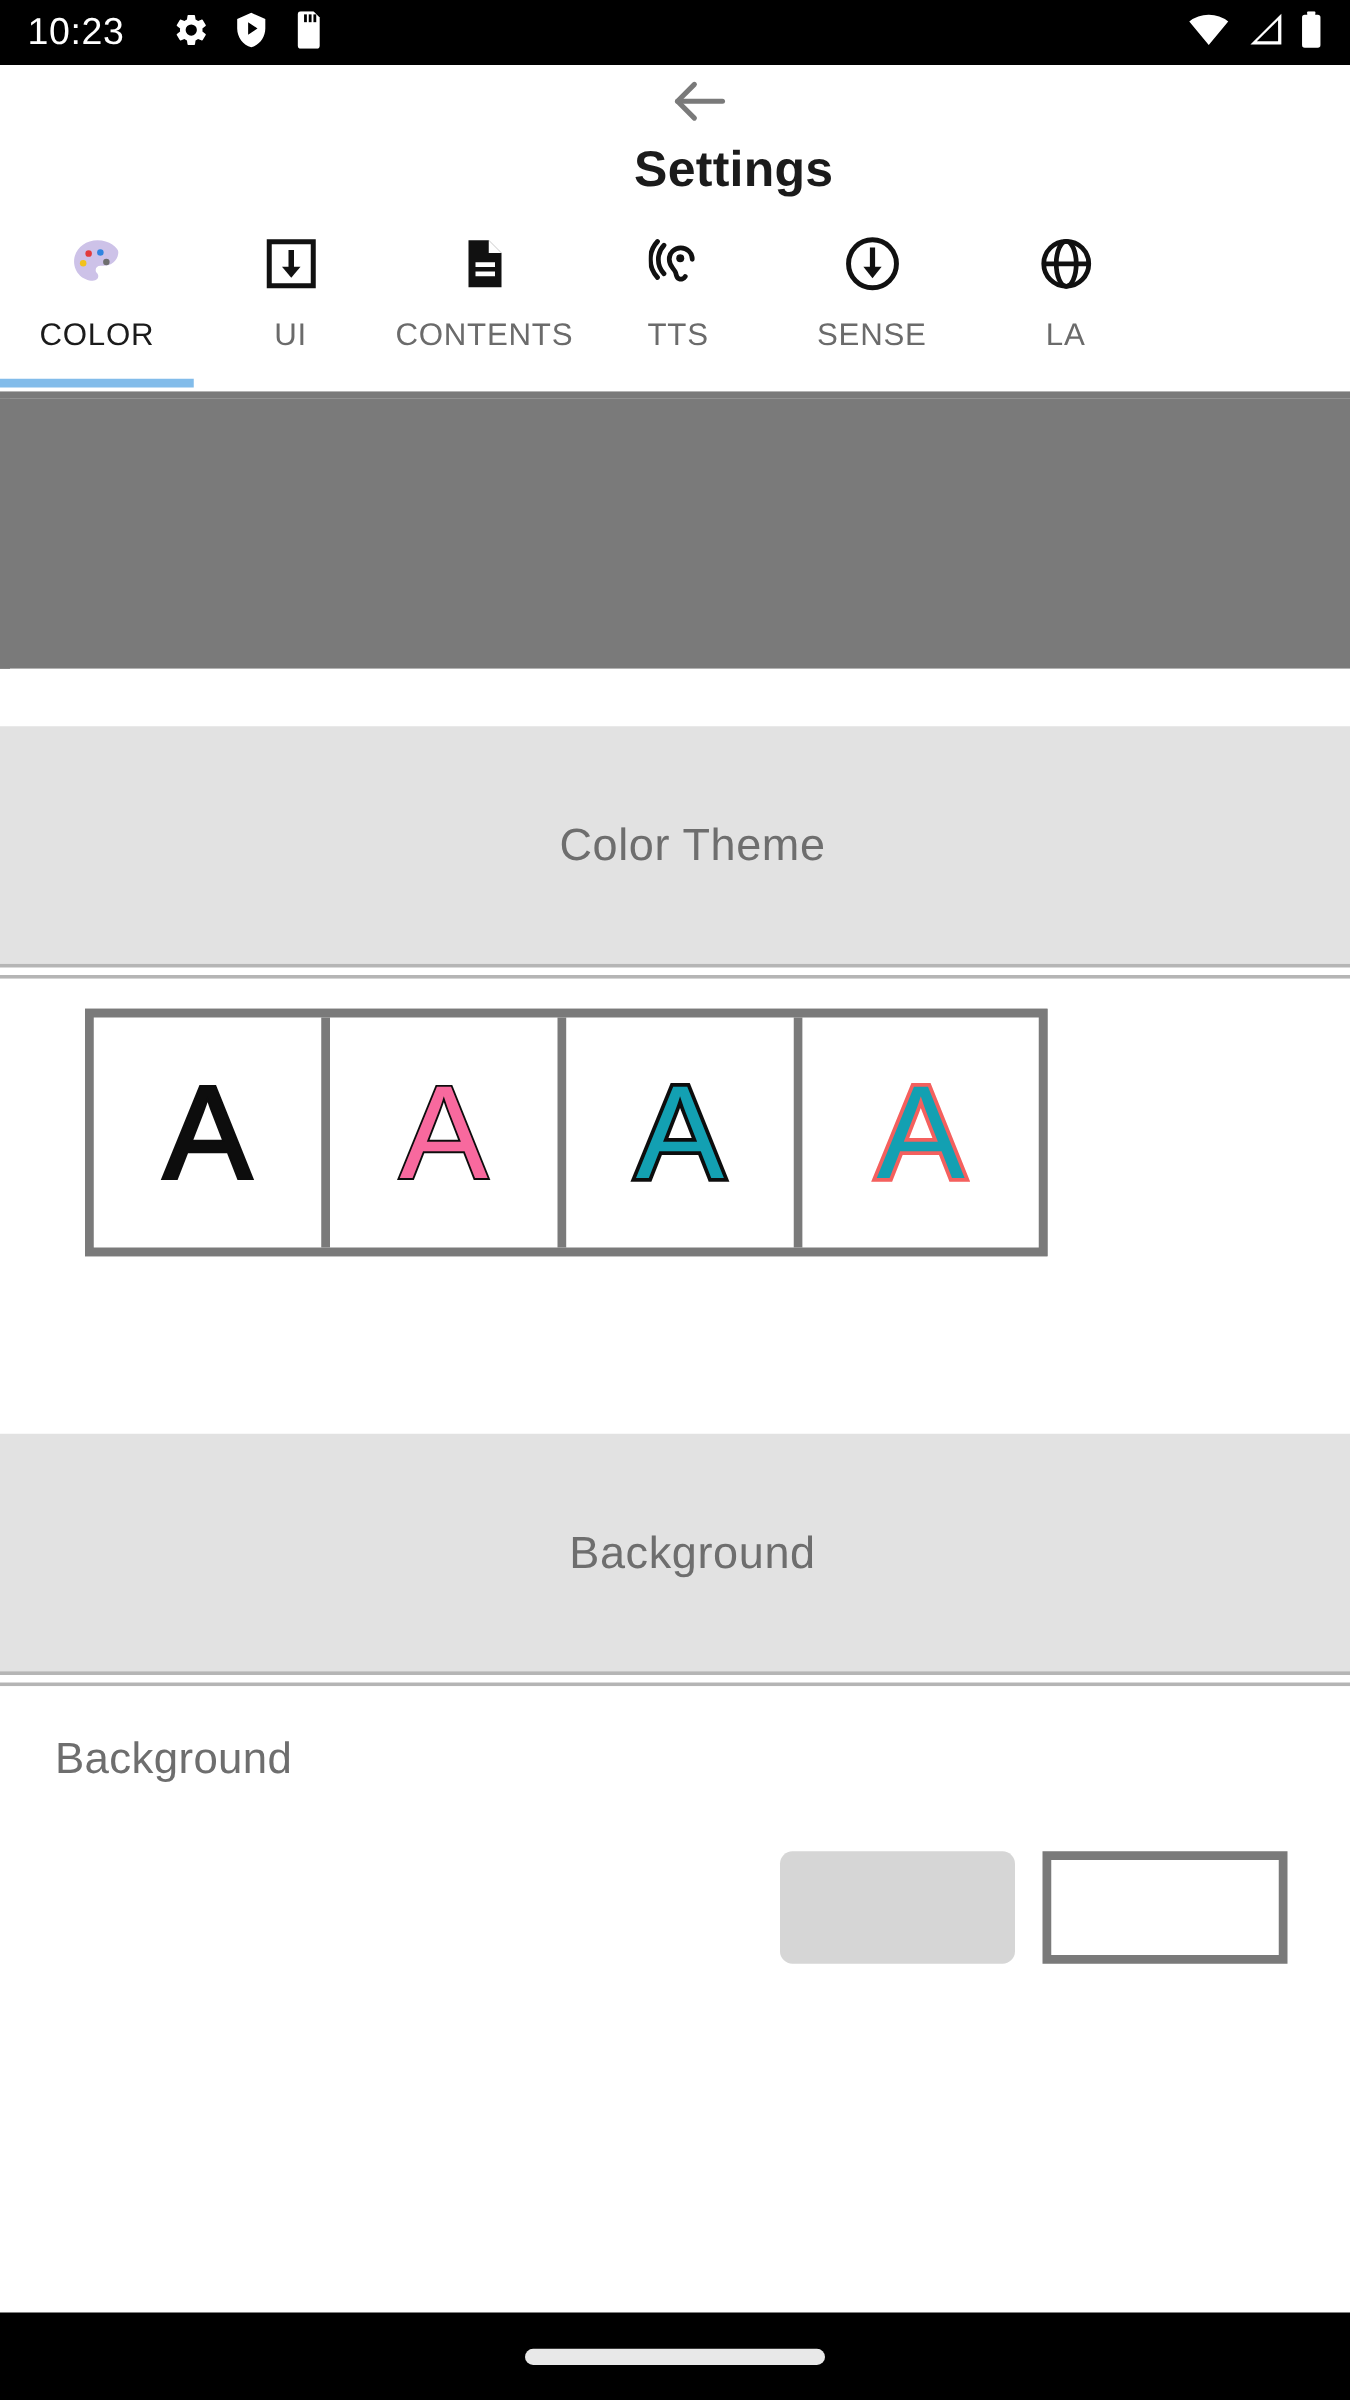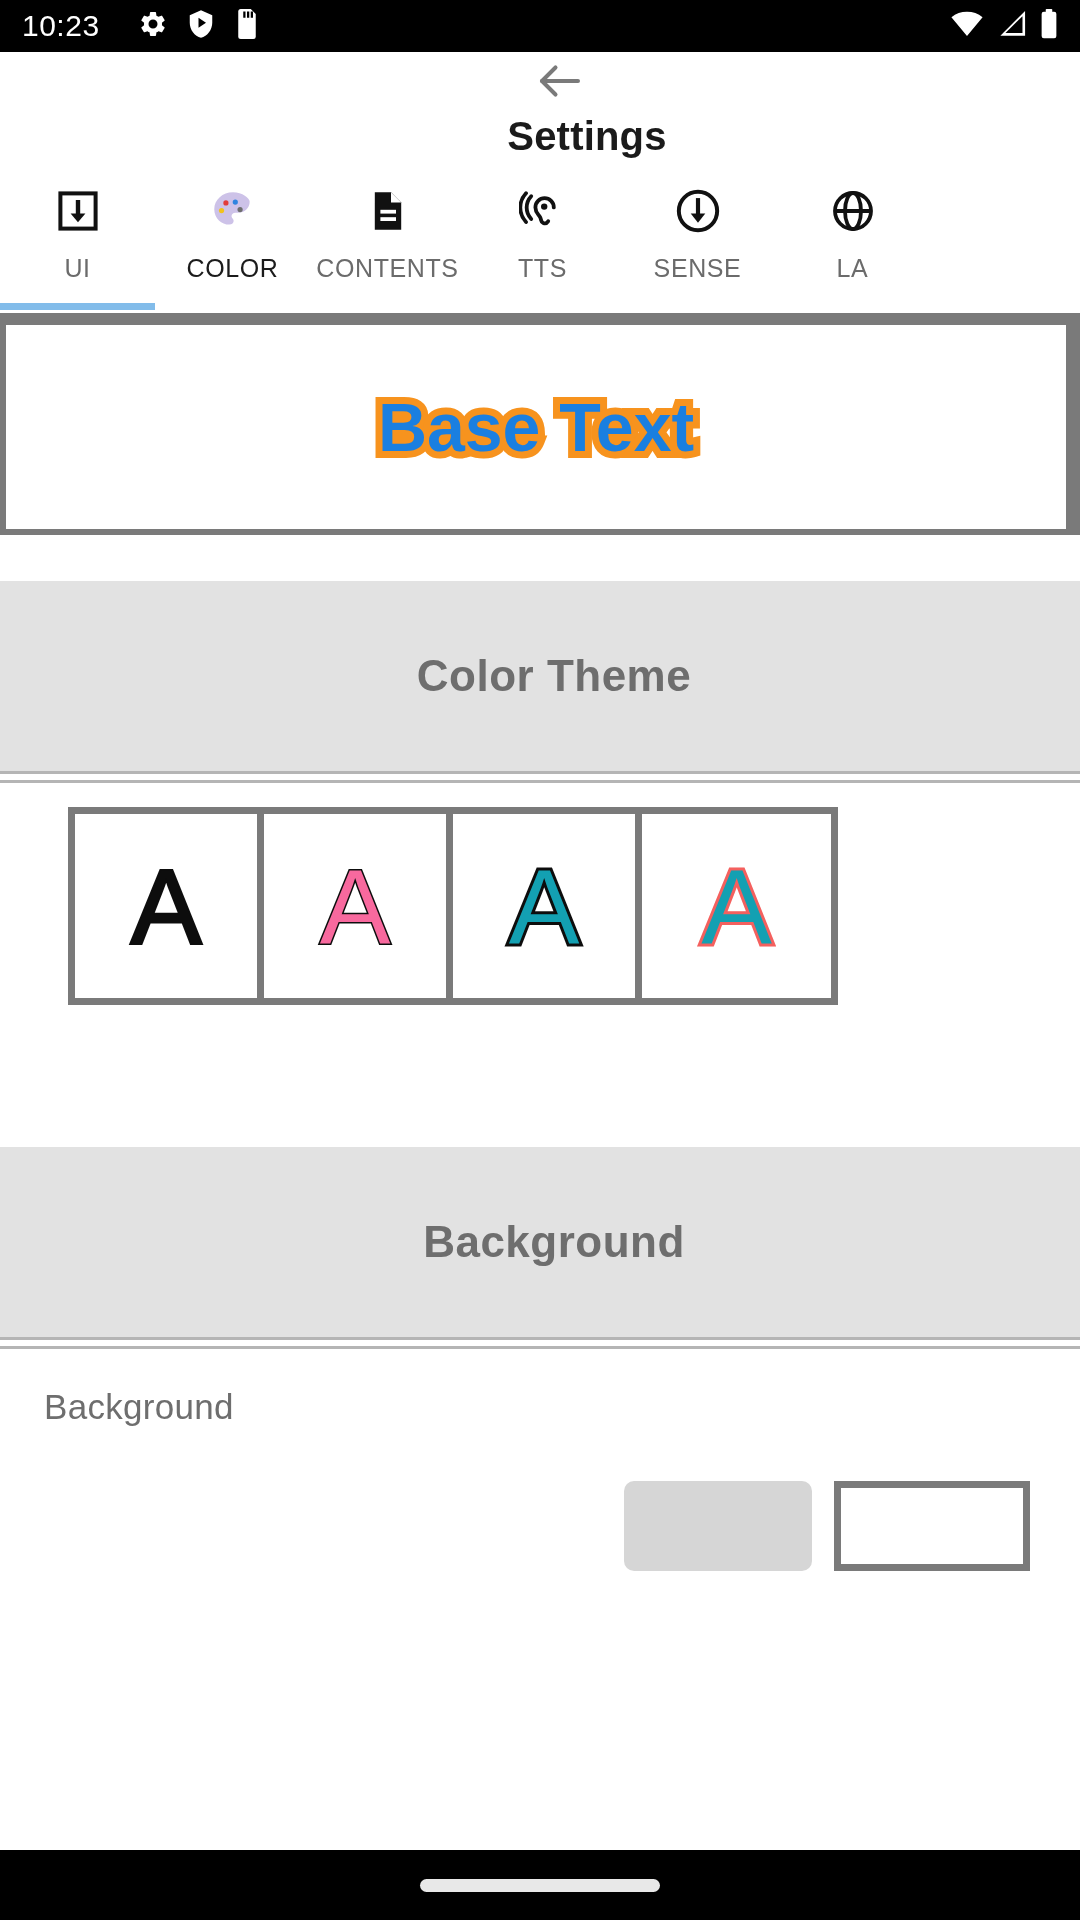--- a/index.html
+++ b/index.html
@@ -164,22 +164,22 @@
 
   
   .section-header {
     background: #e2e2e2;
     height: 190px;
     display: flex;
     align-items: center;
     justify-content: center;
   }
   .section-header-text {
-    font-size: 44px;
-    font-weight: bold;
+    font-size: 36px;
+    font-weight: normal;
     color: #6e6e6e;
     letter-spacing: 0.5px;
     margin-left: 28px;
   }
   .section-rule {
     height: 6px;
     background: #ffffff;
     border-top: 3px solid #b5b5b5;
     border-bottom: 3px solid #b5b5b5;
     box-sizing: content-box;
@@ -333,46 +333,46 @@
         <polyline points="10,6 4,12 10,18"></polyline>
       </svg>
     </span>
   </div>
   <div class="app-title">Settings</div>
 </div>
 
 <div class="tab-strip-wrap">
   <div class="tab-strip">
 
-    <div class="tab">
-      <div class="tab-icon">
-        <svg width="48" height="48" viewBox="0 0 24 24" fill="none" stroke="#111111" stroke-width="2">
-          <rect x="3.2" y="3.2" width="17.6" height="17.6"></rect>
-          <line x1="12" y1="6.5" x2="12" y2="15.2" stroke-width="2.2"></line>
-          <polygon points="12,17.6 8.3,13.2 15.7,13.2" fill="#111111" stroke="none"></polygon>
-        </svg>
-      </div>
-      <div class="tab-label">UI</div>
-    </div>
-
     <div class="tab active">
       <div class="tab-icon">
         <svg width="50" height="50" viewBox="0 0 24 24">
           <path d="M12 3c-5 0-9 3.6-9 8.1 0 4.4 3.6 7.4 7.2 7.4 1.4 0 2.1-.8 2.1-1.7 0-.5-.2-.8-.5-1.2-.3-.4-.5-.7-.5-1.2 0-.9.8-1.6 1.8-1.6h1.3c3 0 5.6-2.2 5.6-5.3C20 5.9 16.5 3 12 3z" fill="#cdc2e8"></path>
           <circle cx="8.6" cy="8.1" r="1.25" fill="#e23b3b"></circle>
           <circle cx="13.1" cy="7.7" r="1.25" fill="#2f84e0"></circle>
           <circle cx="6.5" cy="11.8" r="1.25" fill="#f2c21b"></circle>
           <circle cx="15.4" cy="11.3" r="1.25" fill="#6e6e6e"></circle>
         </svg>
       </div>
       <div class="tab-label">COLOR</div>
     </div>
 
     <div class="tab">
       <div class="tab-icon">
+        <svg width="48" height="48" viewBox="0 0 24 24" fill="none" stroke="#111111" stroke-width="2">
+          <rect x="3.2" y="3.2" width="17.6" height="17.6"></rect>
+          <line x1="12" y1="6.5" x2="12" y2="15.2" stroke-width="2.2"></line>
+          <polygon points="12,17.6 8.3,13.2 15.7,13.2" fill="#111111" stroke="none"></polygon>
+        </svg>
+      </div>
+      <div class="tab-label">UI</div>
+    </div>
+
+    <div class="tab">
+      <div class="tab-icon">
         <svg width="48" height="48" viewBox="0 0 24 24">
           <path d="M5.4 2.6h8.1l5.1 5.1v13.7H5.4V2.6z" fill="#111111"></path>
           <path d="M13.5 2.6l5.1 5.1h-5.1V2.6z" fill="#ffffff"></path>
           <rect x="8.2" y="11.4" width="7.8" height="1.9" fill="#ffffff"></rect>
           <rect x="8.2" y="15.1" width="7.8" height="1.9" fill="#ffffff"></rect>
         </svg>
       </div>
       <div class="tab-label">CONTENTS</div>
     </div>
 
@@ -410,23 +410,20 @@
       <div class="tab-label">LA</div>
     </div>
 
   </div>
   <div class="tab-indicator"></div>
 </div>
 
 <div class="tab-divider"></div>
 
 <div class="preview-row">
-  <div class="preview-card">
-    <span class="preview-text base-text">Base Text</span>
-  </div>
   <div class="preview-divider"></div>
 </div>
 
 <div class="gap-white" style="height:46px"></div>
 
 <div class="section-header">
   <span class="section-header-text">Color Theme</span>
 </div>
 <div class="section-rule"></div>
 

